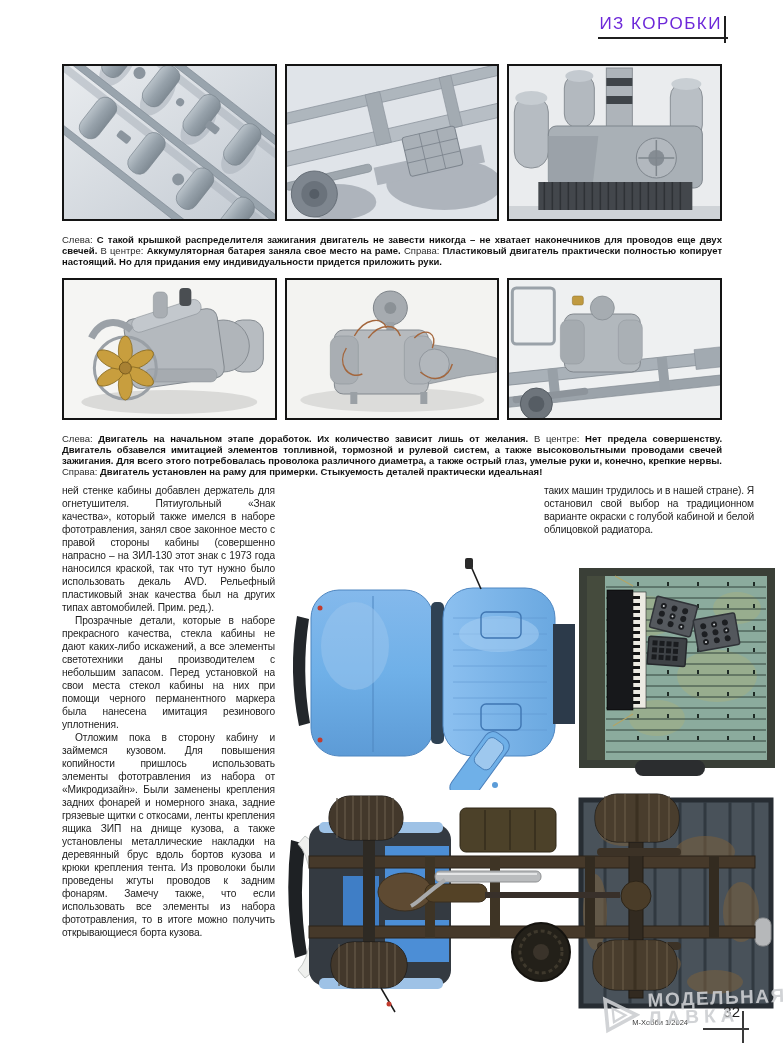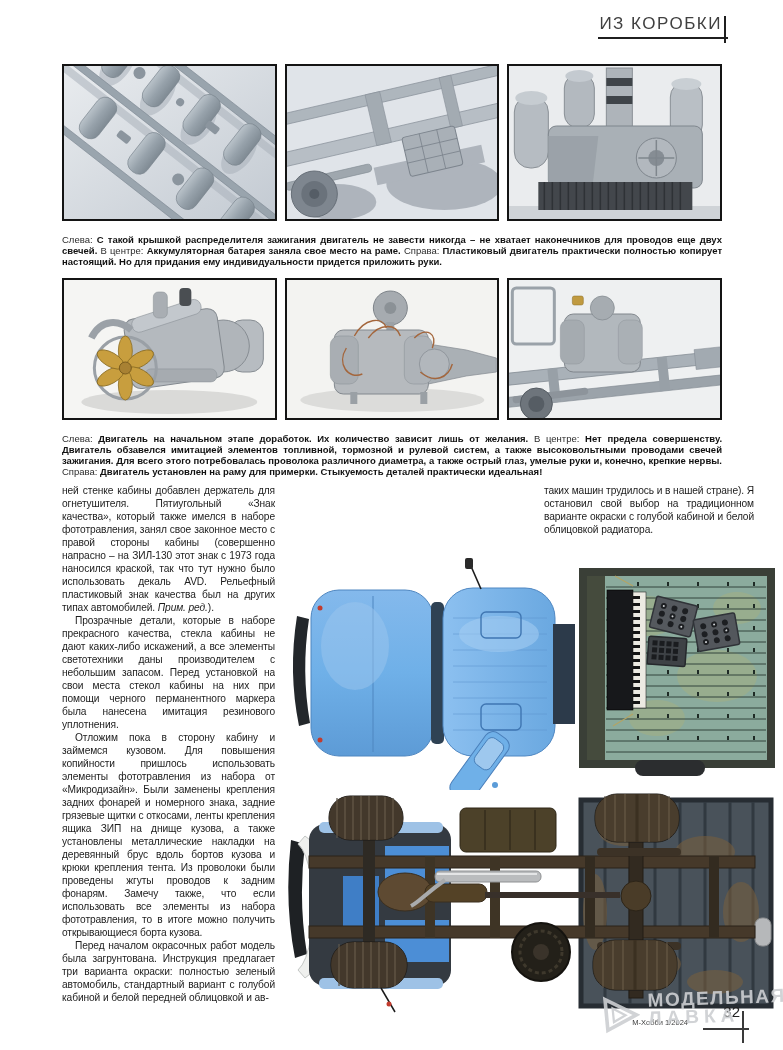--- a/index.html
+++ b/index.html
@@ -1,20 +1,20 @@
 <!DOCTYPE html>
 <html><head>
 <meta charset="utf-8">
 <style>
   html,body{margin:0;padding:0;background:#888;}
   .page{position:relative;width:783px;height:1050px;background:#ffffff;margin:0 auto;overflow:hidden;
         font-family:"Liberation Sans",sans-serif;color:#1a1a1a;}
   
   .hdr-title{position:absolute;top:14px;left:598px;width:124px;text-align:right;
-             font-size:17px;letter-spacing:1.5px;color:#404040;white-space:nowrap;}
+             font-size:17px;letter-spacing:1.5px;color:#6d28d9;white-space:nowrap;}
   .hdr-rule{position:absolute;top:37px;left:598px;width:130px;height:2px;background:#1f1f1f;}
   .hdr-tick{position:absolute;top:16px;left:724px;width:2px;height:27px;background:#1f1f1f;}
   
   .prow{position:absolute;left:62px;width:660px;display:flex;gap:8px;}
   .prow1{top:64px;height:157px;}
   .prow2{top:278px;height:142px;}
   .photo{flex:1;border:2px solid #141414;box-sizing:border-box;overflow:hidden;background:#e8eaec;}
   .photo svg{display:block;width:100%;height:100%;}
   
   .caption{position:absolute;left:62px;width:660px;font-size:9.5px;line-height:11px;
@@ -24,21 +24,21 @@
   .cap-label{font-weight:400;color:#2b2b2b;}
   .cap-text{font-weight:700;}
   
   .col{position:absolute;top:484px;font-size:10.2px;line-height:13px;text-align:justify;
        color:#1c1c1c;letter-spacing:-0.1px;}
   .col p{margin:0;text-indent:13px;}
   .col p.noindent{text-indent:0;}
   .col1{left:62px;width:213px;height:522px;overflow:hidden;}
   .col2{left:287px;width:212px;}
   .col3{left:544px;width:210px;}
-  .ednote{font-style:italic;}
+  .ednote{}
   
   .bigphoto{position:absolute;overflow:hidden;}
   .bigphoto svg{display:block;width:100%;height:100%;}
   .truck-top{left:285px;top:556px;width:498px;height:234px;}
   .truck-bottom{left:285px;top:792px;width:492px;height:224px;}
   
   .watermark{position:absolute;left:600px;top:990px;width:190px;display:flex;gap:8px;
              align-items:flex-start;transform:rotate(-2deg);opacity:.9;z-index:5;pointer-events:none;}
   .wm-text{font-weight:700;color:#cdcfd2;font-size:19px;line-height:18px;letter-spacing:1.5px;}
   .wm-l2{letter-spacing:5px;}
@@ -244,21 +244,20 @@
       </svg>
     </figure>
   </div>
 
   <p class="caption cap2"><span class="cap-label">Слева:</span> <span class="cap-text">Двигатель на начальном этапе доработок. Их количество зависит лишь от желания.</span> <span class="cap-label">В центре:</span> <span class="cap-text">Нет предела совершенству. Двигатель обзавелся имитацией элементов топливной, тормозной и рулевой систем, а также высоковольтными проводами свечей зажигания. Для всего этого потребовалась проволока различного диаметра, а также острый глаз, умелые руки и, конечно, крепкие нервы.</span> <span class="cap-label">Справа:</span> <span class="cap-text">Двигатель установлен на раму для примерки. Стыкуемость деталей практически идеальная!</span></p>
 
   <div class="col col1">
     <p class="noindent"><span>ней стенке кабины добавлен держатель для огнетушителя. Пятиугольный «Знак качества», который также имелся в наборе фототравления, занял свое законное место с правой стороны кабины (совершенно напрасно – на ЗИЛ-130 этот знак с 1973 года наносился краской, так что тут нужно было использовать декаль AVD. Рельефный пластиковый знак качества был на других типах автомобилей. </span><span class="ednote">Прим. ред.</span><span>).</span></p>
     <p>Прозрачные детали, которые в наборе прекрасного качества, стекла кабины не дают каких-либо искажений, а все элементы светотехники даны производителем с небольшим запасом. Перед установкой на свои места стекол кабины на них при помощи черного перманентного маркера была нанесена имитация резинового уплотнения.</p>
     <p>Отложим пока в сторону кабину и займемся кузовом. Для повышения копийности пришлось использовать элементы фототравления из набора от «Микродизайн». Были заменены крепления задних фонарей и номерного знака, задние грязевые щитки с откосами, ленты крепления ящика ЗИП на днище кузова, а также установлены металлические накладки на деревянный брус вдоль бортов кузова и крюки крепления тента. Из проволоки были проведены жгуты проводов к задним фонарям. Замечу также, что если использовать все элементы из набора фототравления, то в итоге можно получить открывающиеся борта кузова.</p>
-    <p>Перед началом окрасочных работ модель была загрунтована. Инструкция предлагает три варианта окраски: полностью зеленый автомобиль, стандартный вариант с голубой кабиной и белой передней облицовкой и ав-</p>
   </div>
   <div class="col col3">
     <p class="noindent">таких машин трудилось и в нашей стране). Я остановил свой выбор на традиционном варианте окраски с голубой кабиной и белой облицовкой радиатора.</p>
   </div>
 
   <div class="bigphoto truck-top" aria-label="Модель ЗИЛ-130 с голубой кабиной, вид сверху: кузов с пианино и ящиками">
     <svg viewBox="0 0 498 234">
       <defs>
         <linearGradient id="hoodG" x1="0" y1="0" x2="0" y2="1">
           <stop offset="0" stop-color="#84b9ec"></stop>

